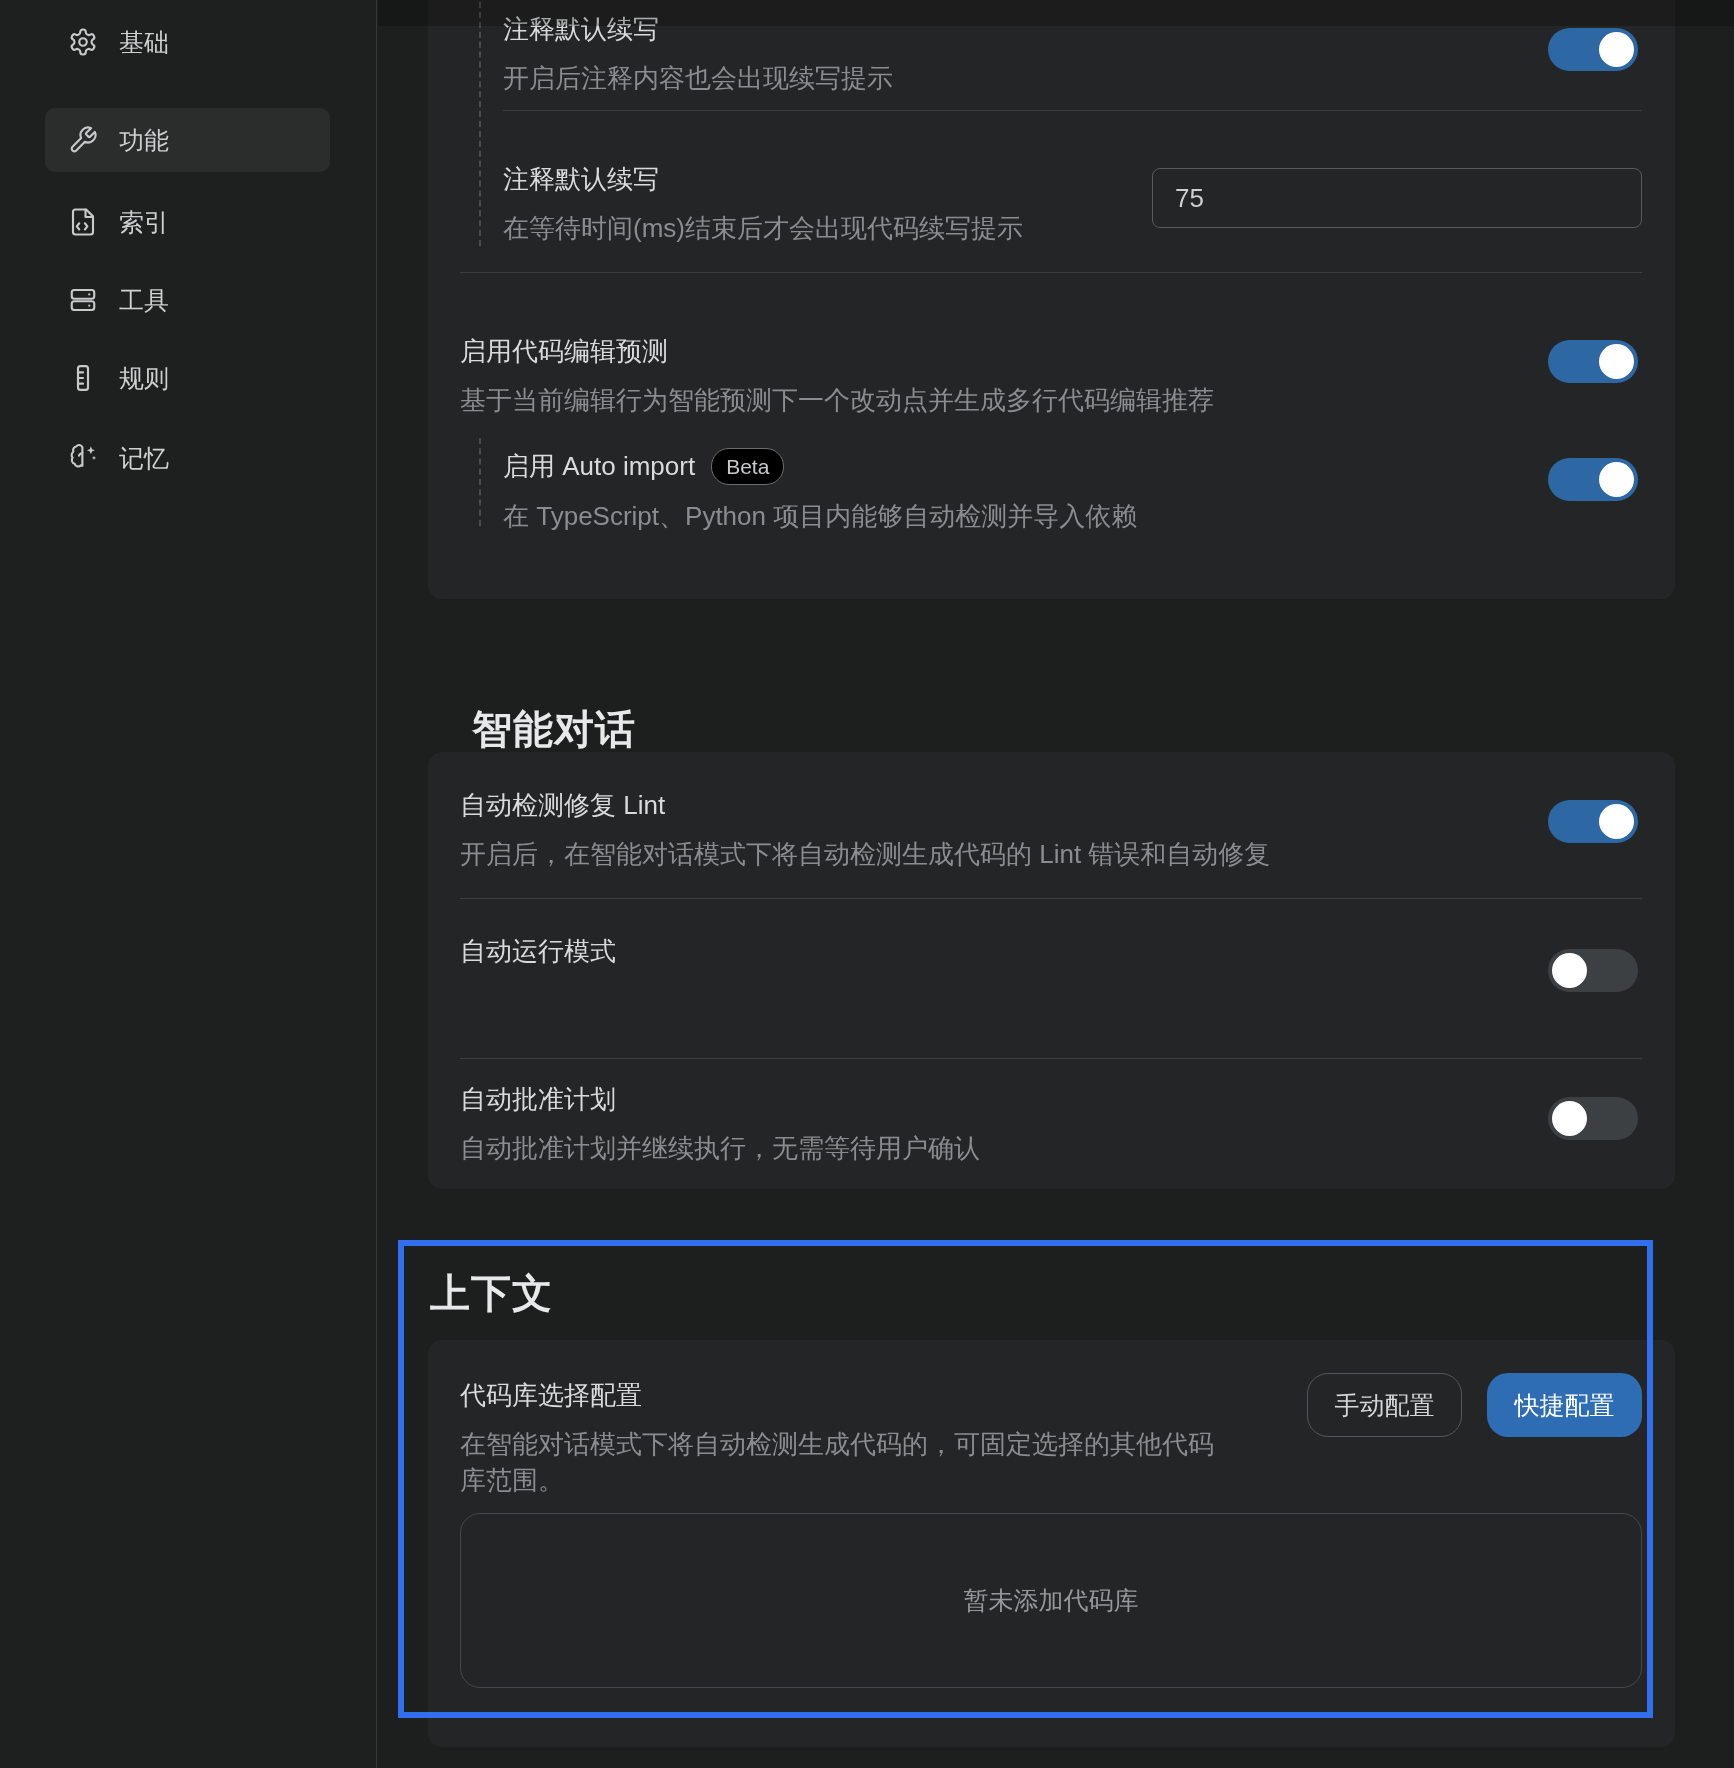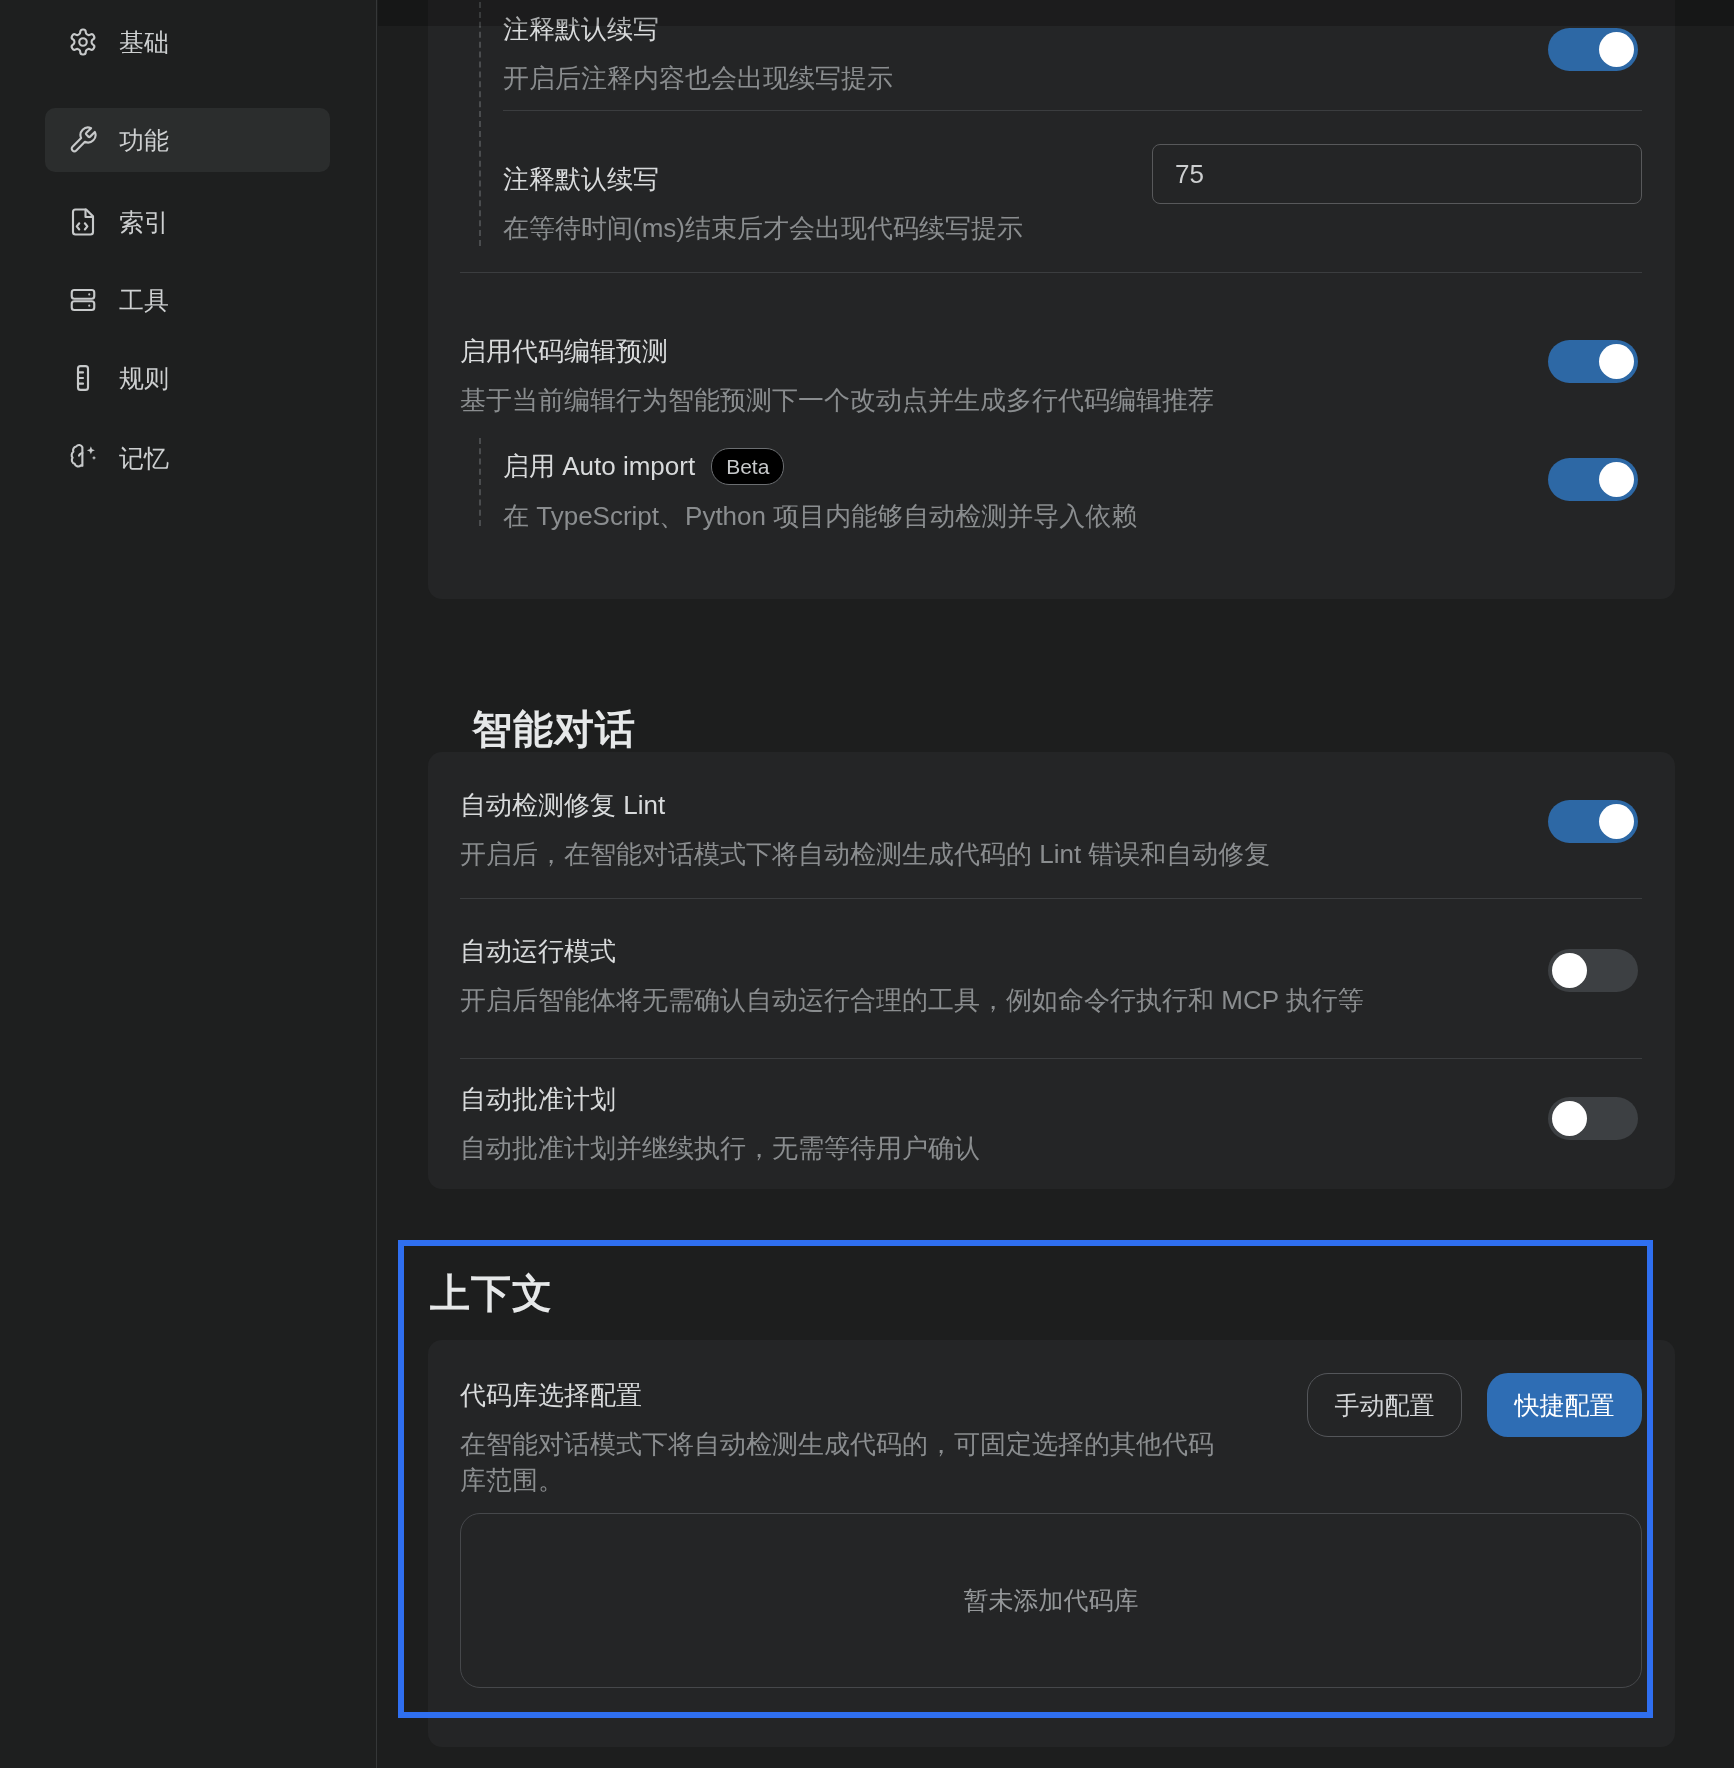--- a/index.html
+++ b/index.html
@@ -144,21 +144,21 @@
     <div class="toggle on" style="left:1120px; top:52px;">
         <div class="knob"></div>
       </div>
 
     <div class="divider" style="left:75px; top:134px; width:1139px;"></div>
 
     <div class="row" style="left:75px; top:186px; width:640px;">
       <div class="row-title">注释默认续写</div>
       <div class="row-desc">在等待时间(ms)结束后才会出现代码续写提示</div>
     </div>
-    <input class="num-input" style="left: 724px; top: 168px;" value="75">
+    <input class="num-input" style="left: 724px; top: 192px;" value="75">
 
     <div class="divider" style="left:32px; top:296px; width:1182px;"></div>
 
     <div class="row" style="left:32px; top:358px; width:1050px;">
       <div class="row-title">启用代码编辑预测</div>
       <div class="row-desc">基于当前编辑行为智能预测下一个改动点并生成多行代码编辑推荐</div>
     </div>
     <div class="toggle on" style="left:1120px; top:364px;">
         <div class="knob"></div>
       </div>
@@ -185,21 +185,20 @@
       <div class="row-desc">开启后，在智能对话模式下将自动检测生成代码的 Lint 错误和自动修复</div>
     </div>
     <div class="toggle on" style="left:1120px; top:48px;">
         <div class="knob"></div>
       </div>
 
     <div class="divider" style="left:32px; top:146px; width:1182px;"></div>
 
     <div class="row" style="left:32px; top:182px; width:1050px;">
       <div class="row-title">自动运行模式</div>
-      <div class="row-desc">开启后智能体将无需确认自动运行合理的工具，例如命令行执行和 MCP 执行等</div>
     </div>
     <div class="toggle off" style="left:1120px; top:197px;">
         <div class="knob"></div>
       </div>
 
     <div class="divider" style="left:32px; top:306px; width:1182px;"></div>
 
     <div class="row" style="left:32px; top:330px; width:1050px;">
       <div class="row-title">自动批准计划</div>
       <div class="row-desc">自动批准计划并继续执行，无需等待用户确认</div>

